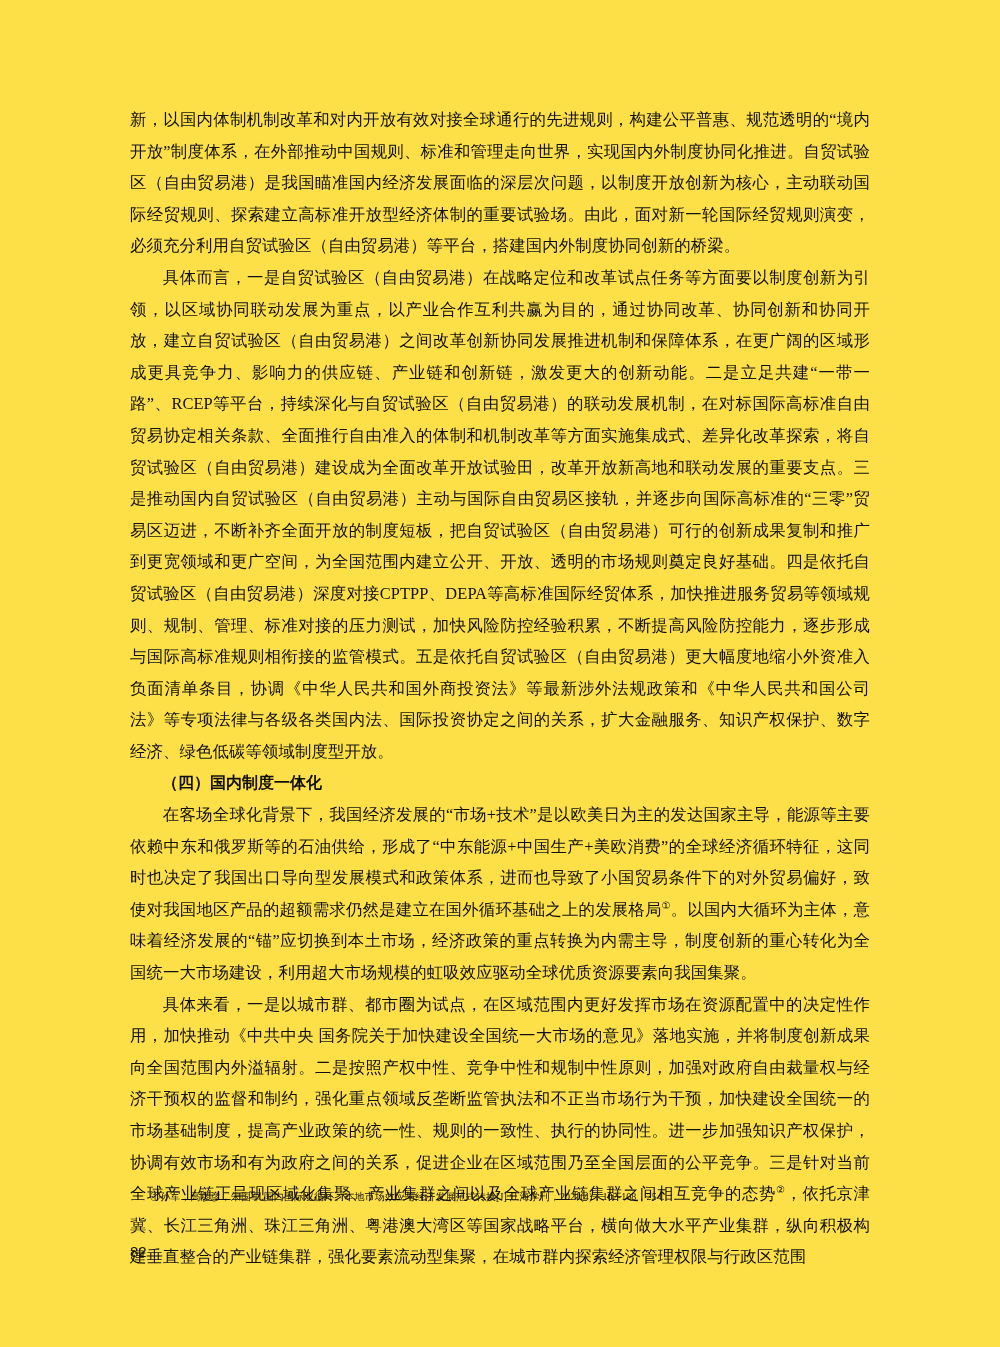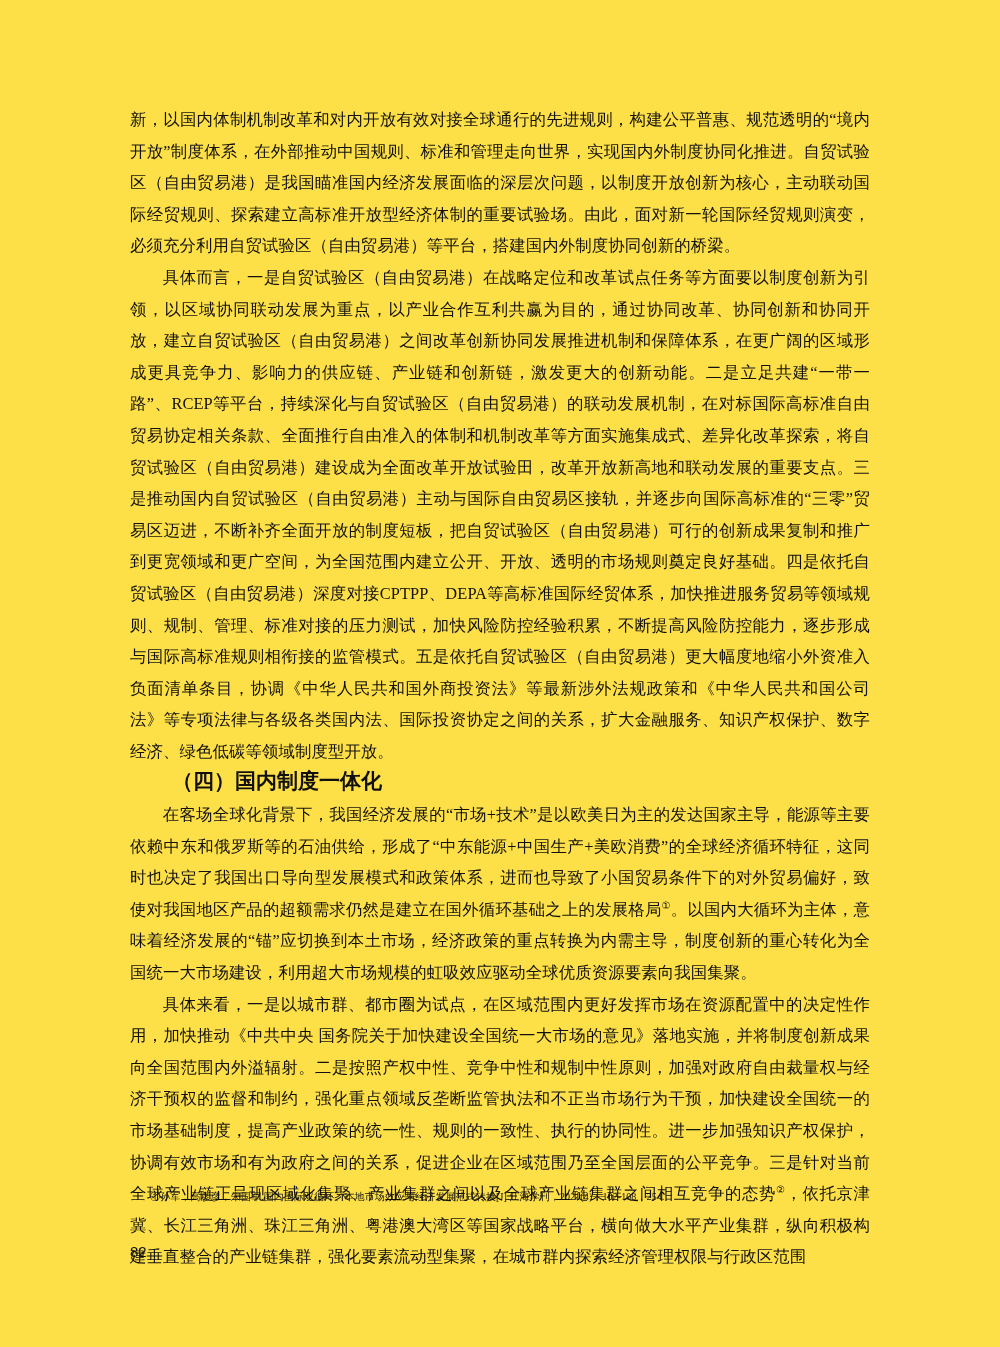--- a/index.html
+++ b/index.html
@@ -32,26 +32,26 @@
     text-align: justify;
     text-justify: inter-ideograph;
     color: #12100f;
     letter-spacing: 0.1px;
   }
   p.indent {
     text-indent: 2em;
   }
   .heading {
     margin: 0;
-    font-size: 21px;
+    font-size: 16px;
     line-height: 31.6px;
     font-weight: bold;
     text-indent: 2em;
     color: #12100f;
-    font-family: Liberation Mono, monospace;
+    font-family: Liberation Sans, sans-serif;
   }
   sup {
     font-size: 10px;
     vertical-align: super;
     line-height: 0;
   }
   .footnote-area {
     position: absolute;
     left: 130px;
     top: 1185px;

